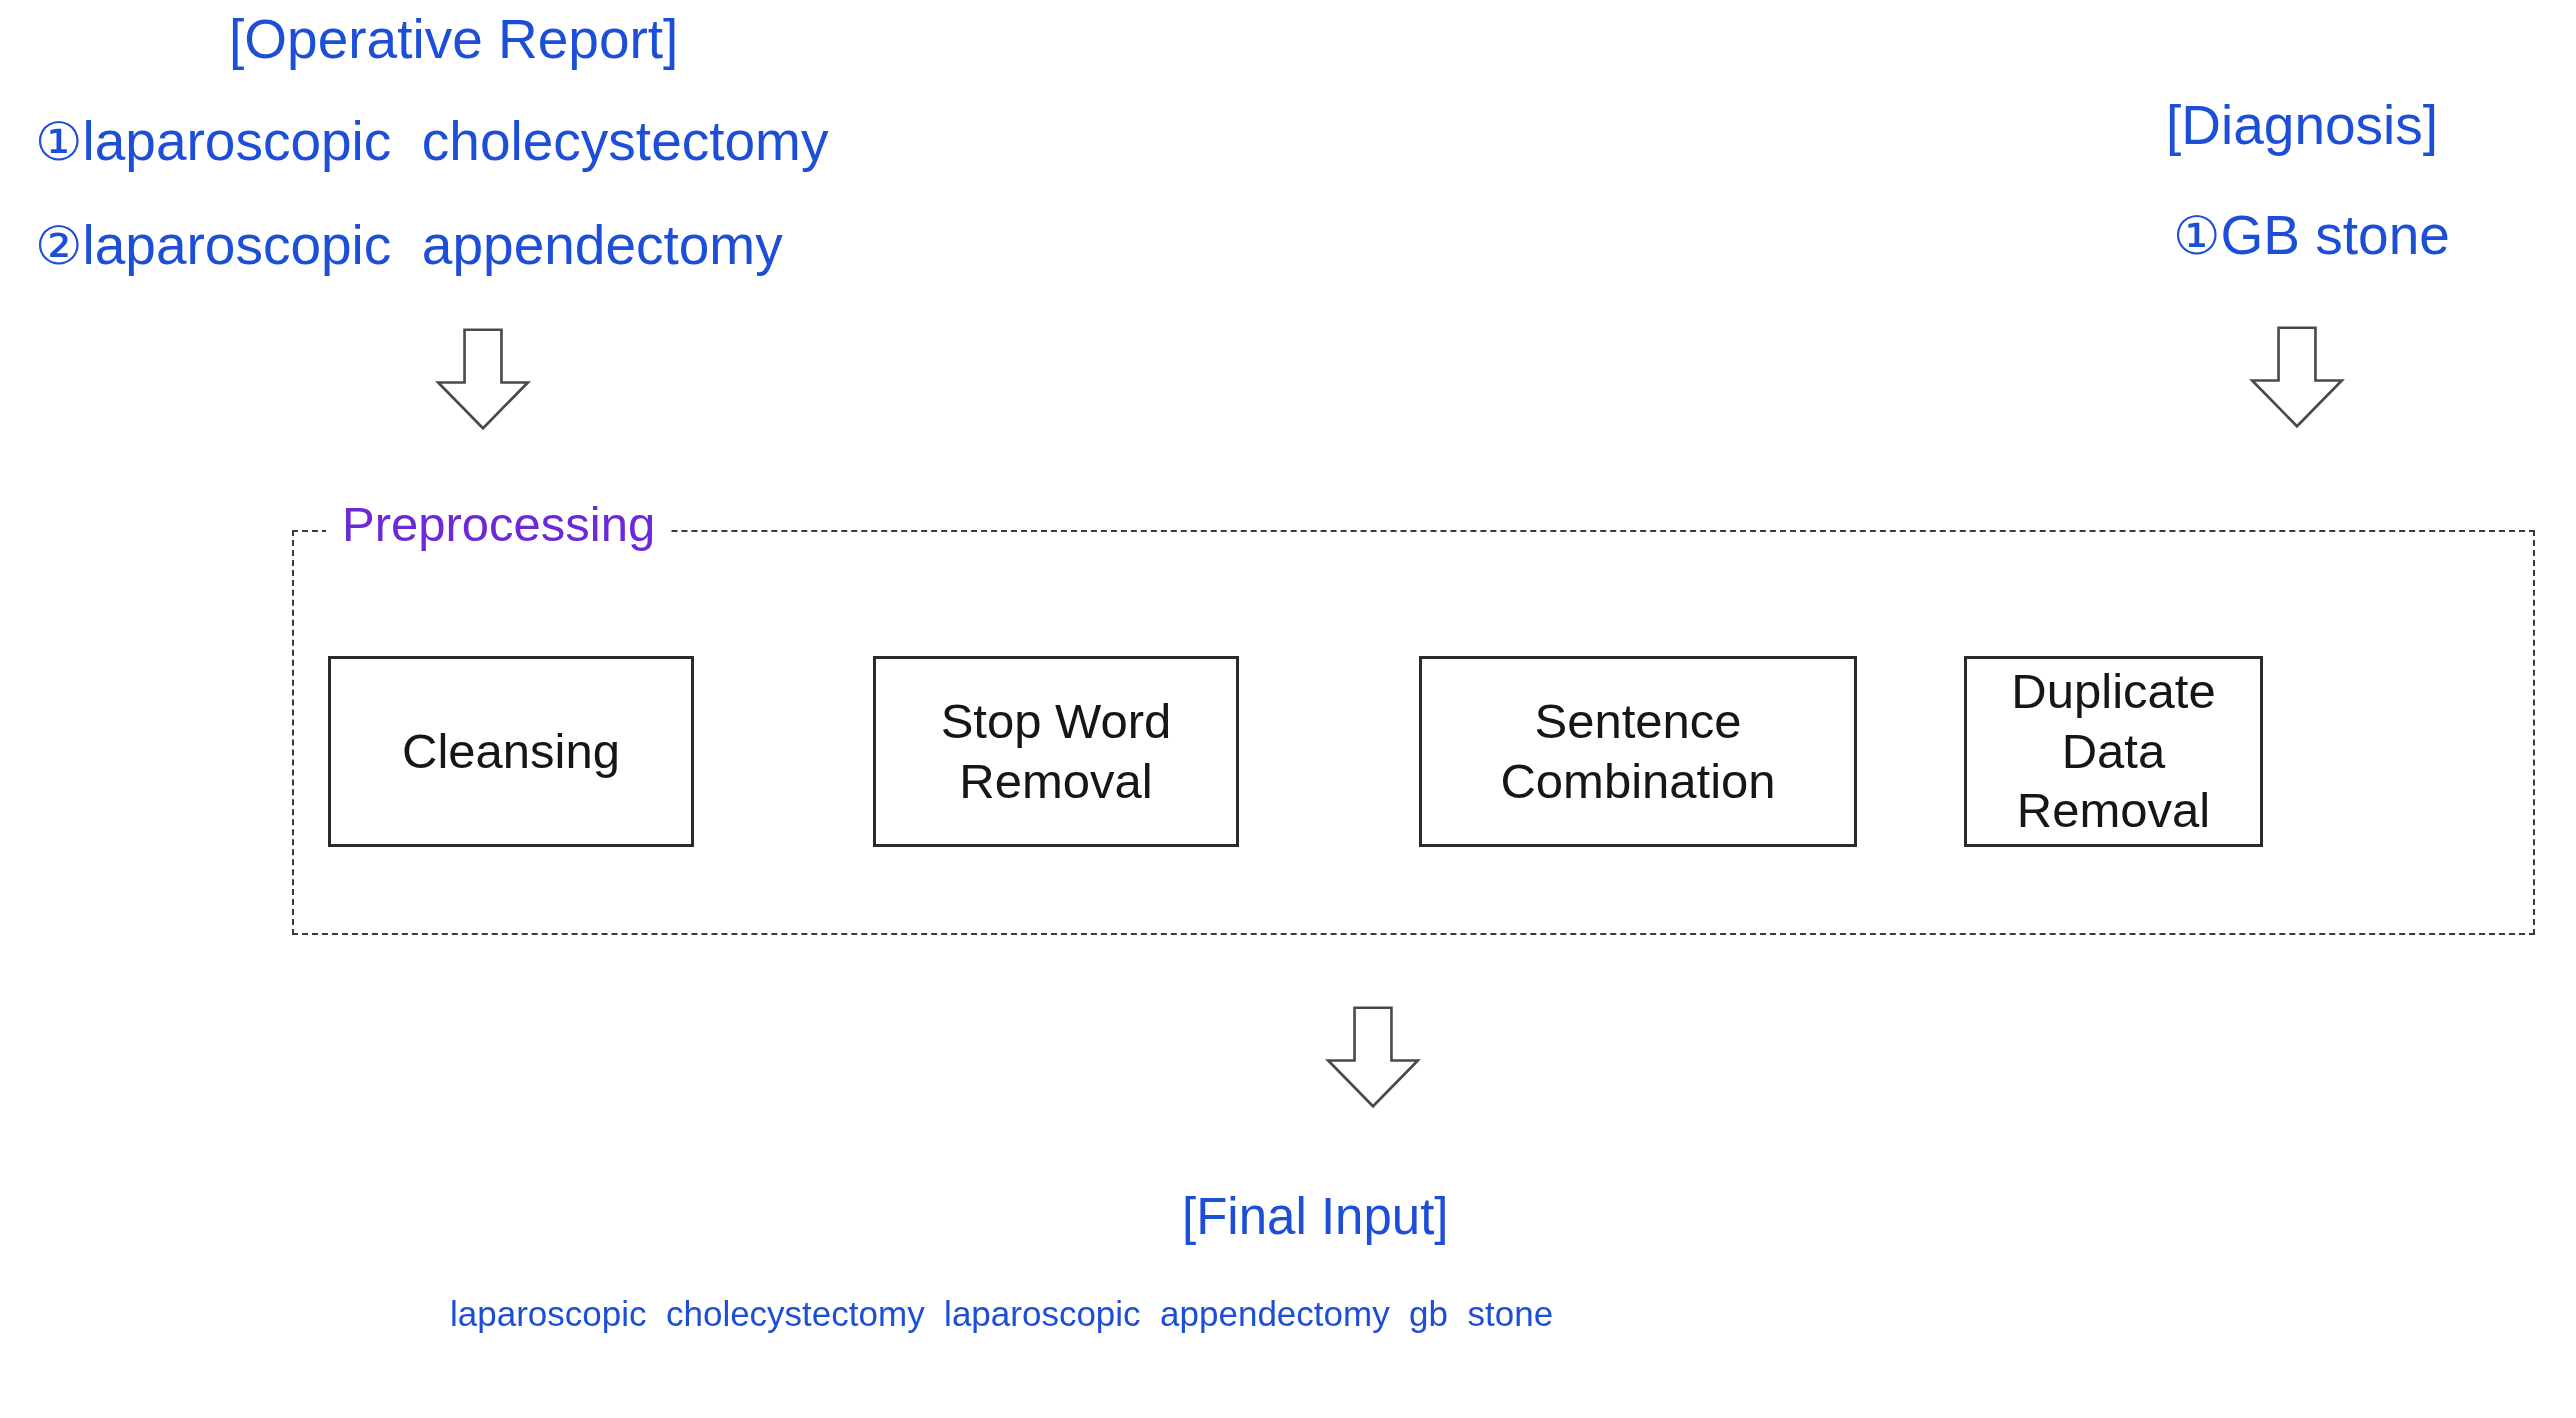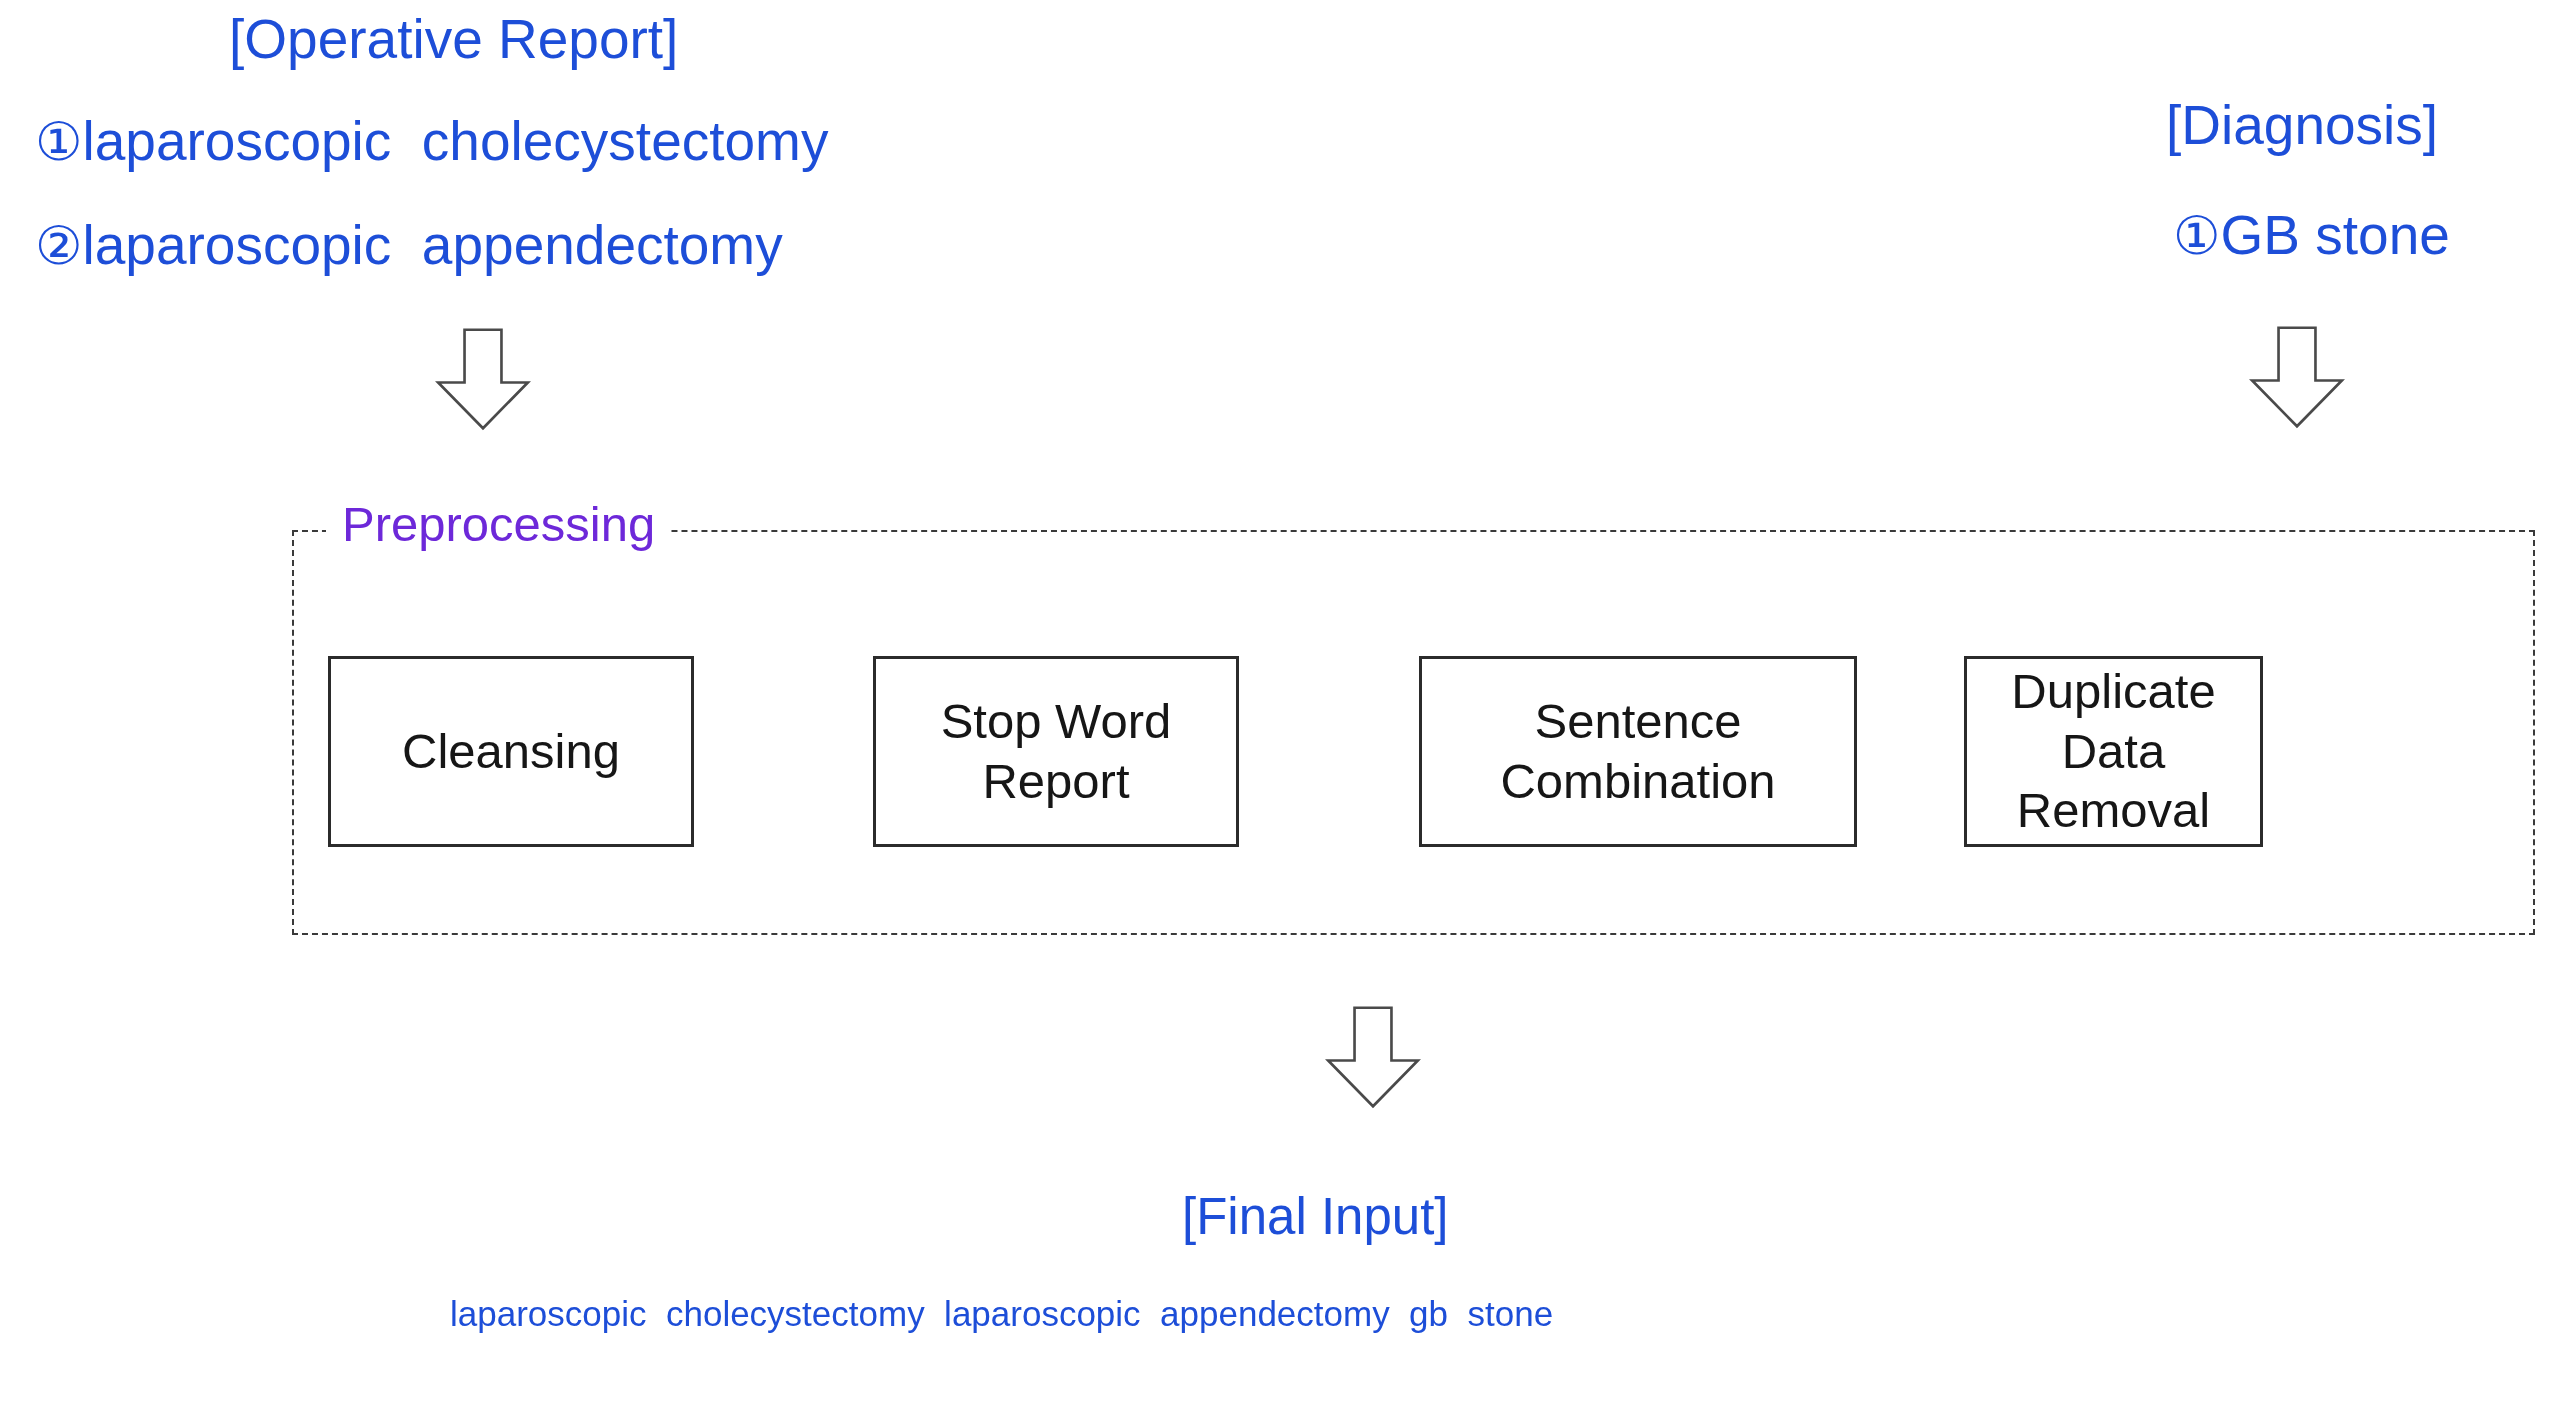--- a/index.html
+++ b/index.html
@@ -179,21 +179,21 @@
   <div id="preprocessing-group"></div>
 
   <div id="preprocessing-label">Preprocessing</div>
 
   <div class="process-box" id="box-cleansing">
     <span class="label">Cleansing</span>
   </div>
 
   <div class="process-box" id="box-stopword">
     <span class="label">Stop Word
-Report</span>
+Removal</span>
   </div>
 
   <div class="process-box" id="box-sentence">
     <span class="label">Sentence
 Combination</span>
   </div>
 
   <div class="process-box" id="box-duplicate">
     <span class="label">Duplicate Data
 Removal</span>

